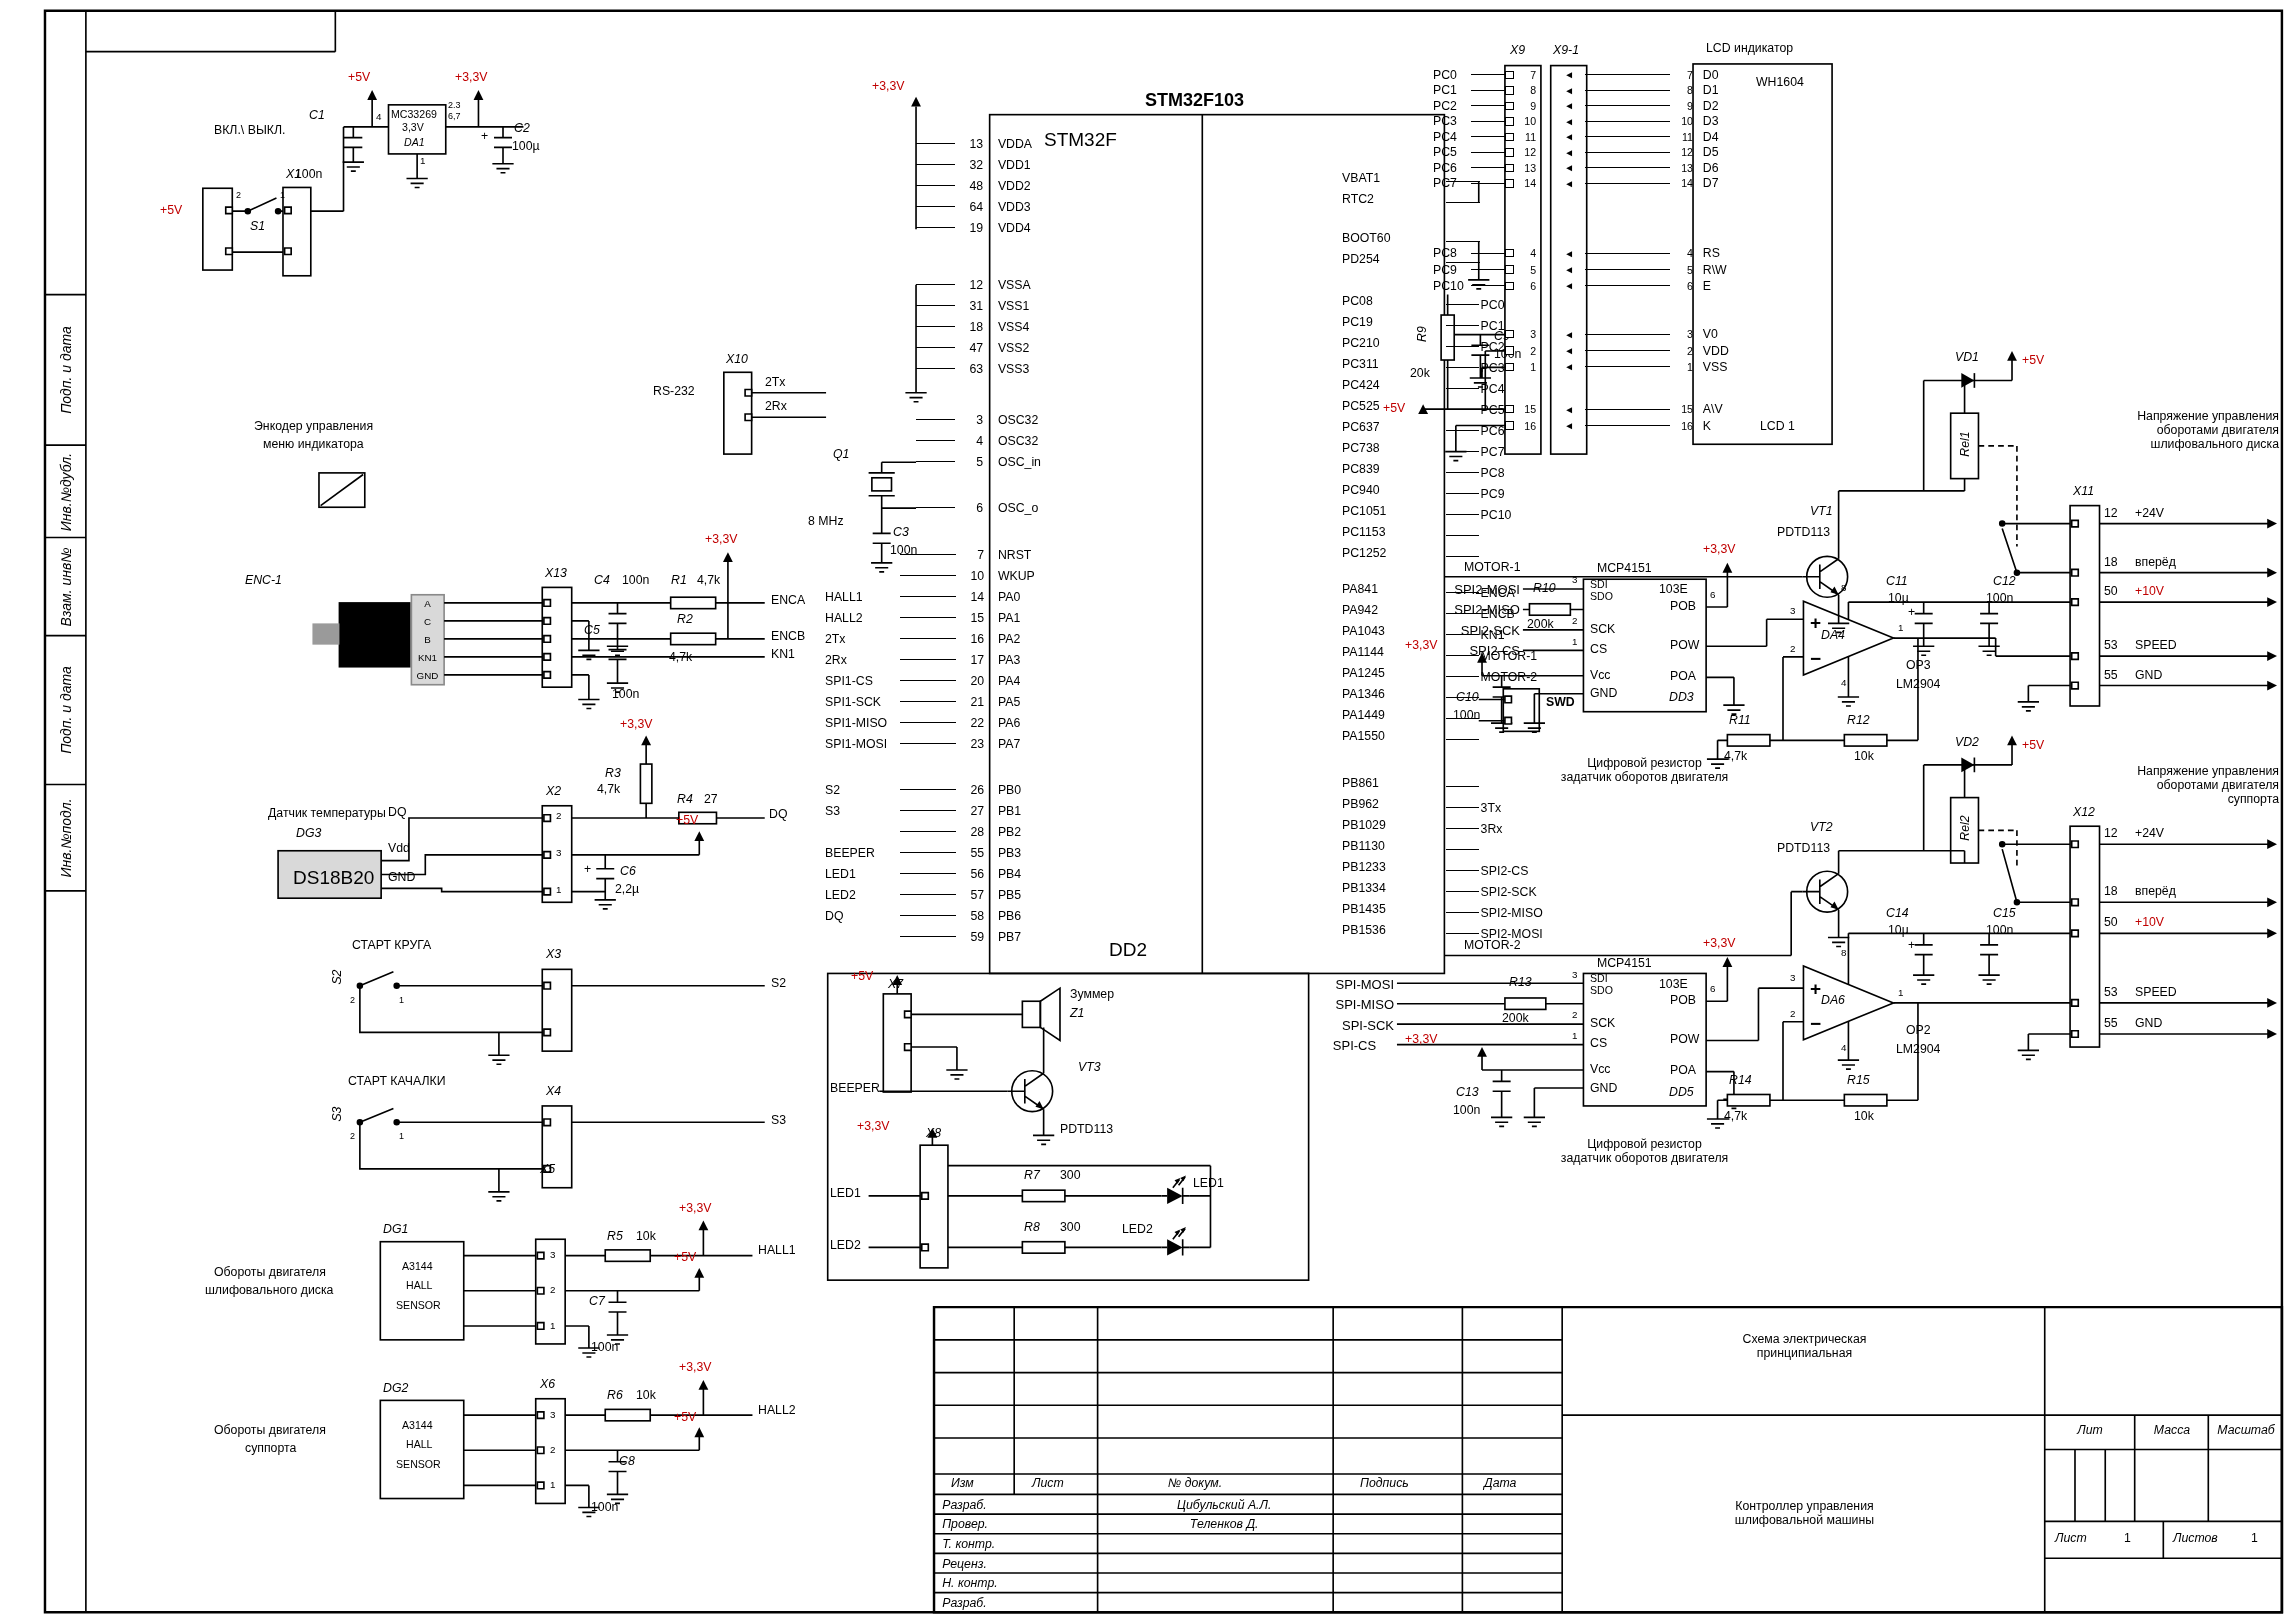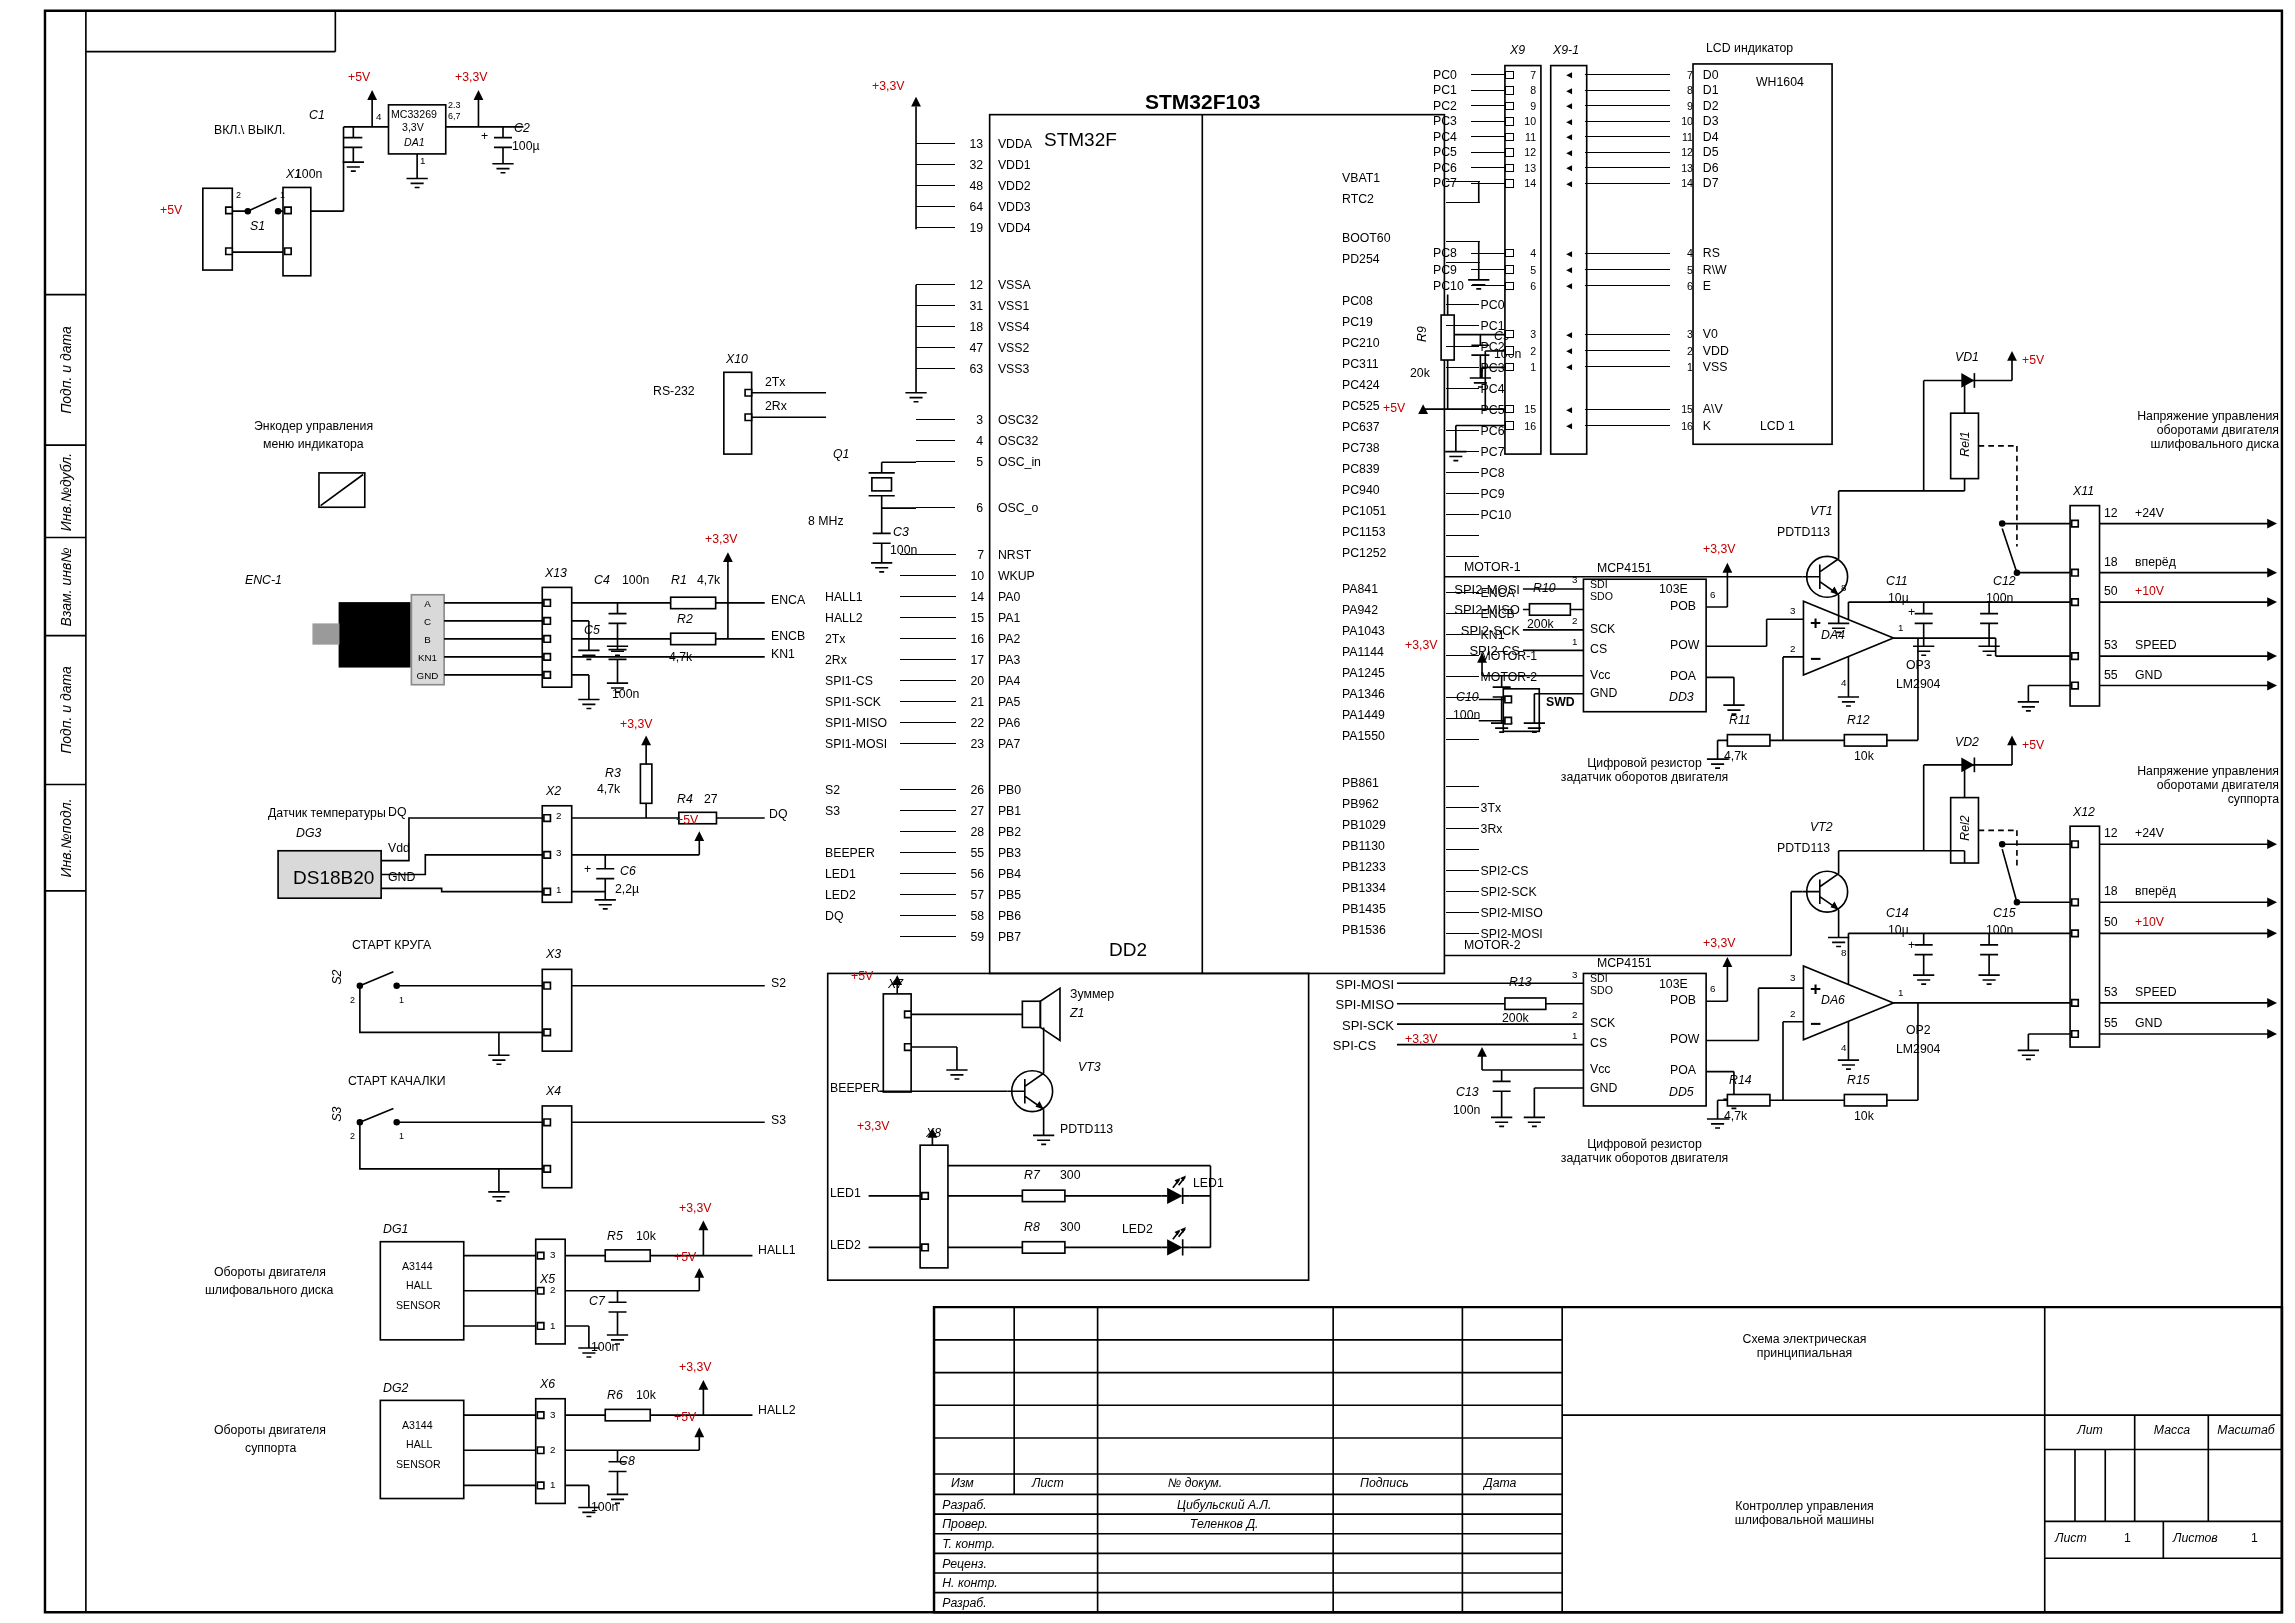--- a/index.html
+++ b/index.html
@@ -5,21 +5,21 @@
   html,body{margin:0;padding:0;background:#e8e8e8}
   #canvas{position:relative;width:2295px;height:1623px;background:#fff;font-family:"Liberation Sans",sans-serif;color:#000;overflow:hidden}
   .t{position:absolute;font-size:12.3px;line-height:1.15;white-space:nowrap}
   .i{font-style:italic}
   .b{font-weight:bold}
   .r{color:#c00000}
   .s{font-size:9.8px}
   .xs{font-size:9px}
   .f13{font-size:10.6px}
   .f16{font-size:19px}
-  .f18{font-size:21px}
+  .f18{font-size:18px}
   .f20{font-size:16.4px}
   .f21{font-size:17px}
   .cdiv{position:absolute;text-align:center}
   .rdiv{position:absolute;text-align:right}
   .cdiv span,.rdiv span{display:block;font-size:12.3px}
   .rot{transform:rotate(-90deg);transform-origin:center center;display:inline-block}
   .rep{position:absolute}
   .prow,.nrow,.xrow,.lrow,.crow,.arow,.erow,.tbrow{display:flex;align-items:center}
   .pnet{width:75px;flex:none;font-size:12.3px}
   .pwire{flex:1;height:0;border-top:1.6px solid #000}
@@ -888,21 +888,21 @@
 <span class="t xs" style="left:399px;top:1131px">1</span>
 <span class="t i" style="left:546px;top:1084px">X4</span>
 <span class="t" style="left:771px;top:1113px">S3</span>
 
 <span class="t i" style="left:383px;top:1222px">DG1</span>
 <span class="t f13" style="left:402px;top:1260px">A3144</span>
 <span class="t f13" style="left:406px;top:1279px">HALL</span>
 <span class="t f13" style="left:396px;top:1299px">SENSOR</span>
 <span class="t" style="left:214px;top:1265px">Обороты двигателя</span>
 <span class="t" style="left:205px;top:1283px">шлифовального диска</span>
-<span class="t i" style="left:540px;top:1272px">X5</span>
+<span class="t i" style="left:540px;top:1162px">X5</span>
 <span class="t s" style="left:550px;top:1249px">3</span>
 <span class="t s" style="left:550px;top:1284px">2</span>
 <span class="t s" style="left:550px;top:1320px">1</span>
 <span class="t i" style="left:607px;top:1229px">R5</span>
 <span class="t" style="left:636px;top:1229px">10k</span>
 <span class="t" style="left:758px;top:1243px">HALL1</span>
 <span class="t r" style="left:679px;top:1201px">+3,3V</span>
 <span class="t i" style="left:589px;top:1294px">C7</span>
 <span class="t" style="left:591px;top:1340px">100n</span>
 <span class="t r" style="left:674px;top:1250px">+5V</span>

